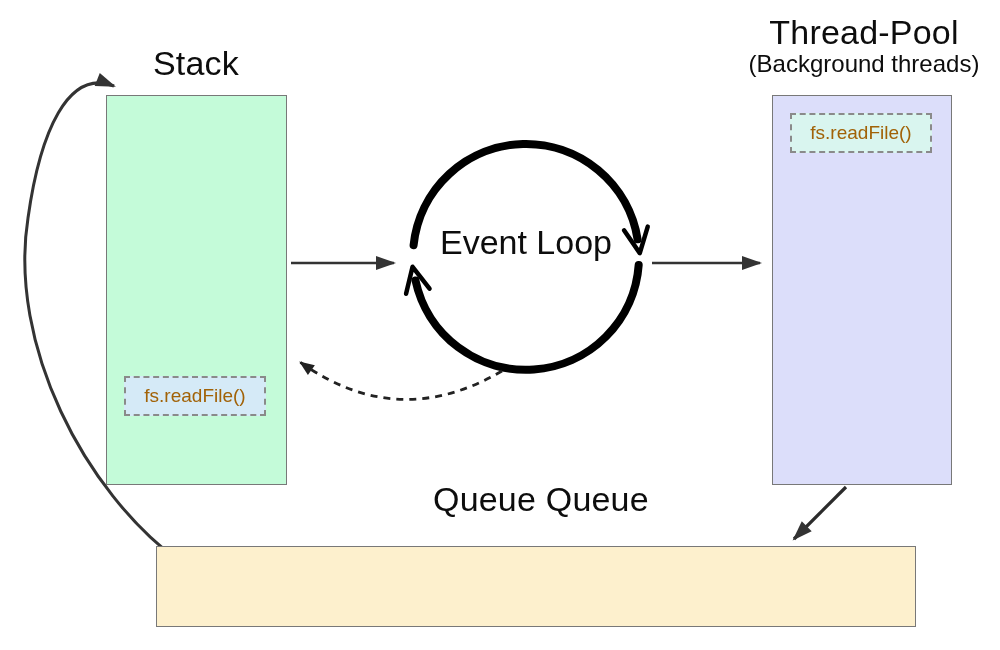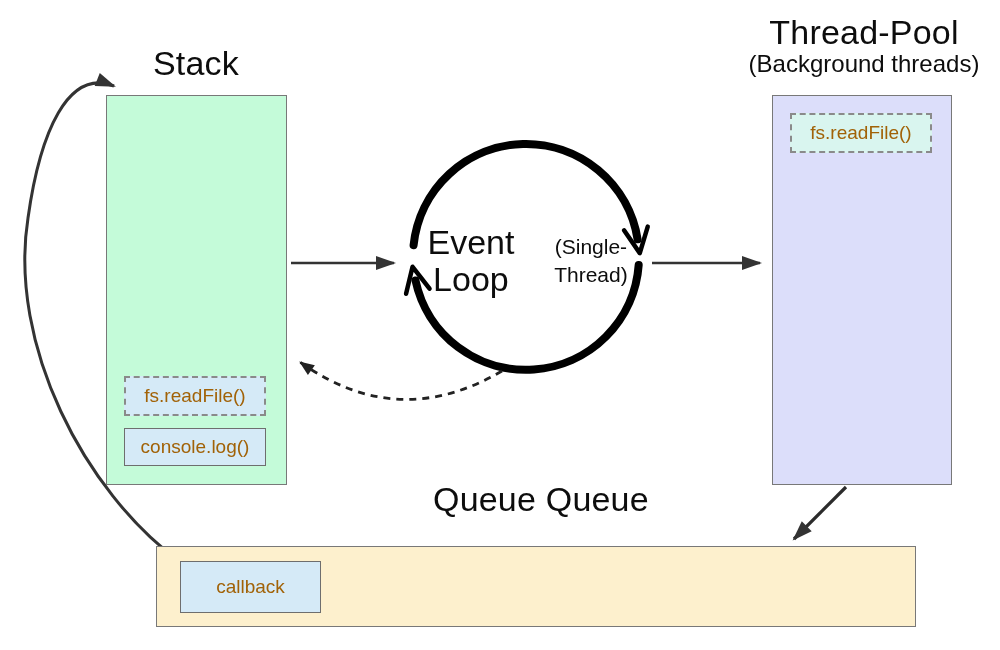--- a/index.html
+++ b/index.html
@@ -69,21 +69,21 @@
   .tq-item-0    { left: 180px; top: 561px; width: 141px; height: 52px; }
 
   .stack-title      { left: 96px;  top: 44px;  width: 200px; }
   .threadpool-title { left: 714px; top: 13px;  width: 300px; }
   .threadpool-sub   { left: 714px; top: 50px;  width: 300px; font-size: 24px; }
   .taskqueue-title  { left: 433px; top: 480px; width: 200px; }
 
   .eventloop-label {
     position: absolute;
     left: 406px; top: 224px; width: 240px;
-    display: flex; flex-direction: row; align-items: center;
+    display: flex; flex-direction: column; align-items: center;
     text-align: center;
   }
   .eventloop-label .main { font-size: 34px; line-height: 1.1; }
   .eventloop-label .sub  { font-size: 21px; line-height: 1.35; }
 </style>
 </head>
 <body>
 
 <div id="canvas">
 
@@ -112,35 +112,28 @@
     <path d="M 502 371 Q 398 432 300 362" fill="none" stroke="#222222" stroke-width="2.8" stroke-dasharray="7 6" marker-end="url(#tri-sm)"></path>
 
     <path d="M 179 561 C 85 492, 8 345, 28 218 C 40 132, 68 68, 114 86" fill="none" stroke="#333333" stroke-width="3" marker-end="url(#tri)"></path>
   </svg>
 
   <div class="title stack-title">Stack</div>
   <div class="node stack-box"></div>
   <div class="chip blue dashed stack-item-0">
     <span>fs.readFile()</span>
   </div>
-  <div class="chip blue solid stack-item-1">
-    <span>console.log()</span>
-  </div>
 
   <div class="eventloop-label">
     <span class="main">Event Loop</span>
-    <span class="sub">(Single-Thread)</span>
   </div>
 
   <div class="title threadpool-title">Thread-Pool</div>
   <div class="subtitle threadpool-sub">(Background threads)</div>
   <div class="node threadpool-box"></div>
   <div class="chip teal dashed tp-item-0">
     <span>fs.readFile()</span>
   </div>
 
   <div class="title taskqueue-title">Queue Queue</div>
   <div class="node taskqueue-box"></div>
-  <div class="chip blue solid tq-item-0">
-    <span>callback</span>
-  </div>
 
 </div>
 
 </body></html>

